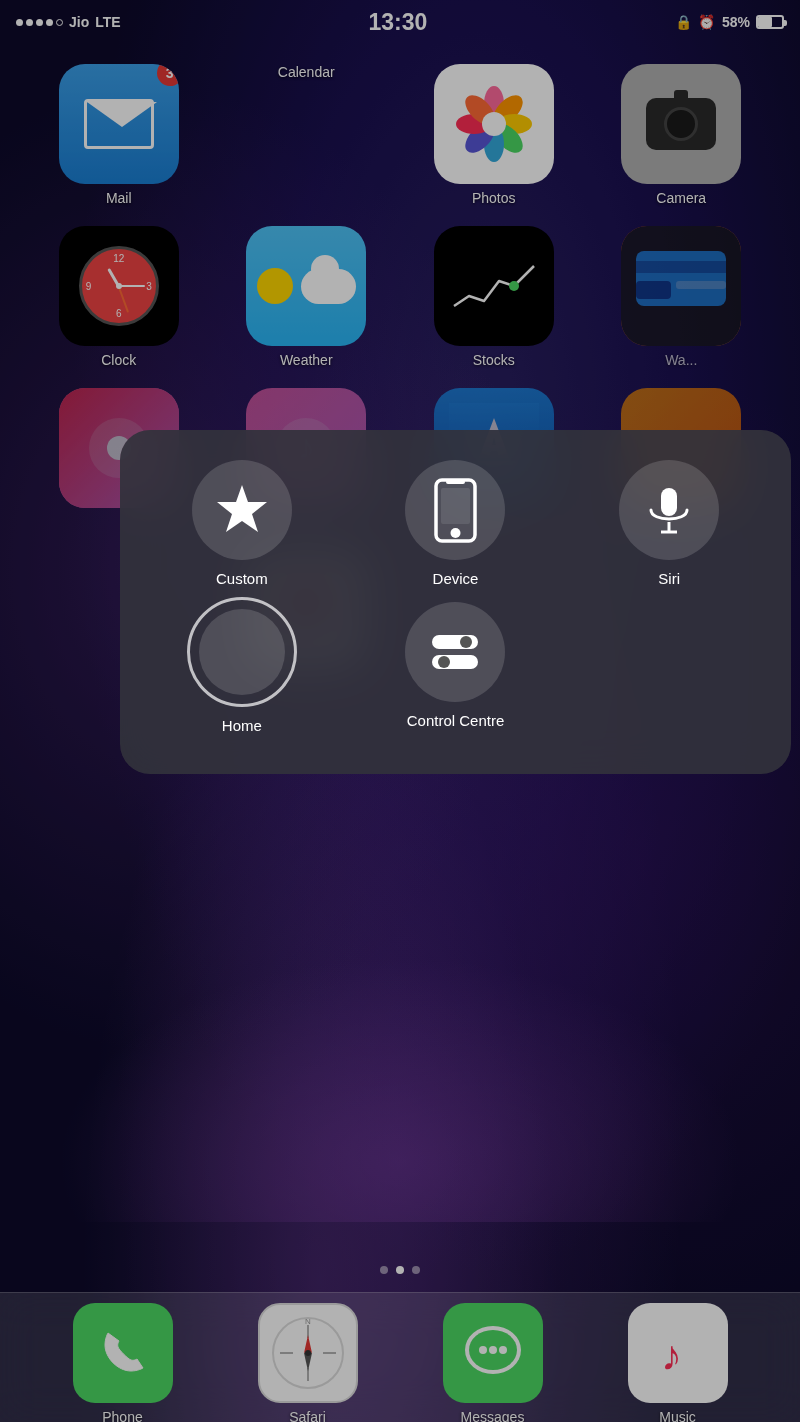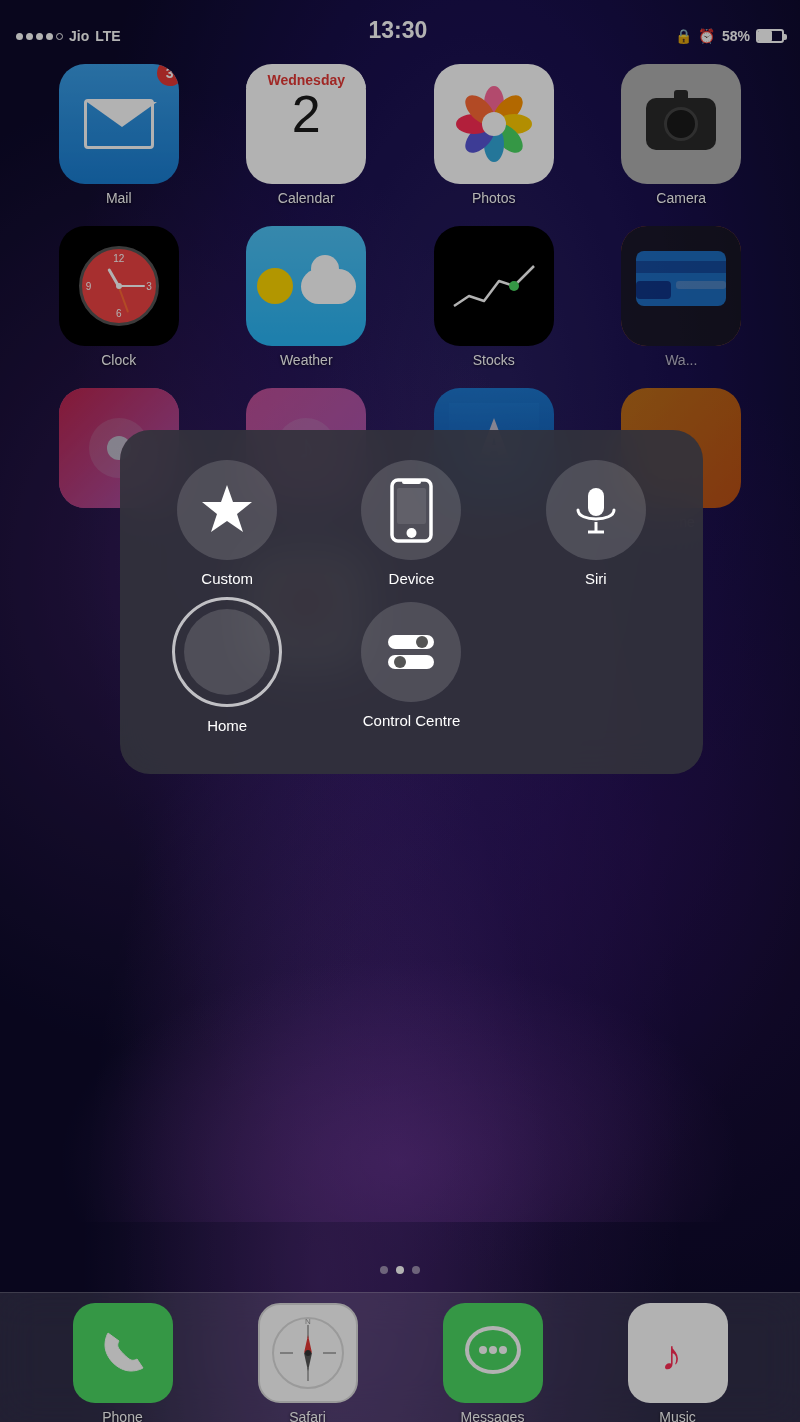--- a/index.html
+++ b/index.html
@@ -39,21 +39,21 @@
       left: 0; right: 0; height: 300px;
       background: radial-gradient(ellipse at 50% 80%, rgba(120,60,160,0.5) 0%, transparent 60%);
     }
 
     
     .status-bar {
       position: absolute;
       top: 0; left: 0; right: 0;
       height: 44px;
       display: flex;
-      align-items: flex-end;
+      align-items: center;
       justify-content: space-between;
       padding: 0 16px;
       z-index: 10;
       color: white;
       font-size: 14px;
       font-weight: 600;
       gap: 16px;
     }
     .status-left { display: flex; align-items: center; gap: 6px; }
     .signal-dots { display: flex; gap: 3px; align-items: center; }
@@ -227,21 +227,21 @@
       border-radius: 50%;
       background: rgba(255,255,255,0.5);
     }
     .page-dot.active { background: white; }
 
     
     .assistive-overlay {
       position: absolute;
       top: 430px;
       left: 120px;
-      width: 583px;
+      width: 671px;
       background: rgba(50, 50, 60, 0.92);
       border-radius: 30px;
       padding: 30px 20px;
       z-index: 20;
       backdrop-filter: blur(20px);
     }
 
     .assistive-grid {
       display: grid;
       grid-template-columns: 1fr 1fr 1fr;
@@ -448,24 +448,20 @@
 
   <div class="app-item">
     <div class="app-icon icon-mail" style="position:relative;">
       <div class="mail-envelope"></div>
       <div class="badge">3</div>
     </div>
     <span class="app-label">Mail</span>
   </div>
 
   <div class="app-item">
-    <div class="app-icon icon-calendar" style="flex-direction:column; justify-content:flex-start; padding-top:8px;">
-      <div class="cal-header">Wednesday</div>
-      <div class="cal-day">2</div>
-    </div>
     <span class="app-label">Calendar</span>
   </div>
 
   <div class="app-item">
     <div class="app-icon icon-photos">
 
       <svg width="80" height="80" viewBox="0 0 80 80">
 
         <ellipse cx="40" cy="20" rx="10" ry="18" fill="#ff6b9d" transform="rotate(0 40 40)"></ellipse>
         <ellipse cx="40" cy="20" rx="10" ry="18" fill="#ff9500" transform="rotate(45 40 40)"></ellipse>

